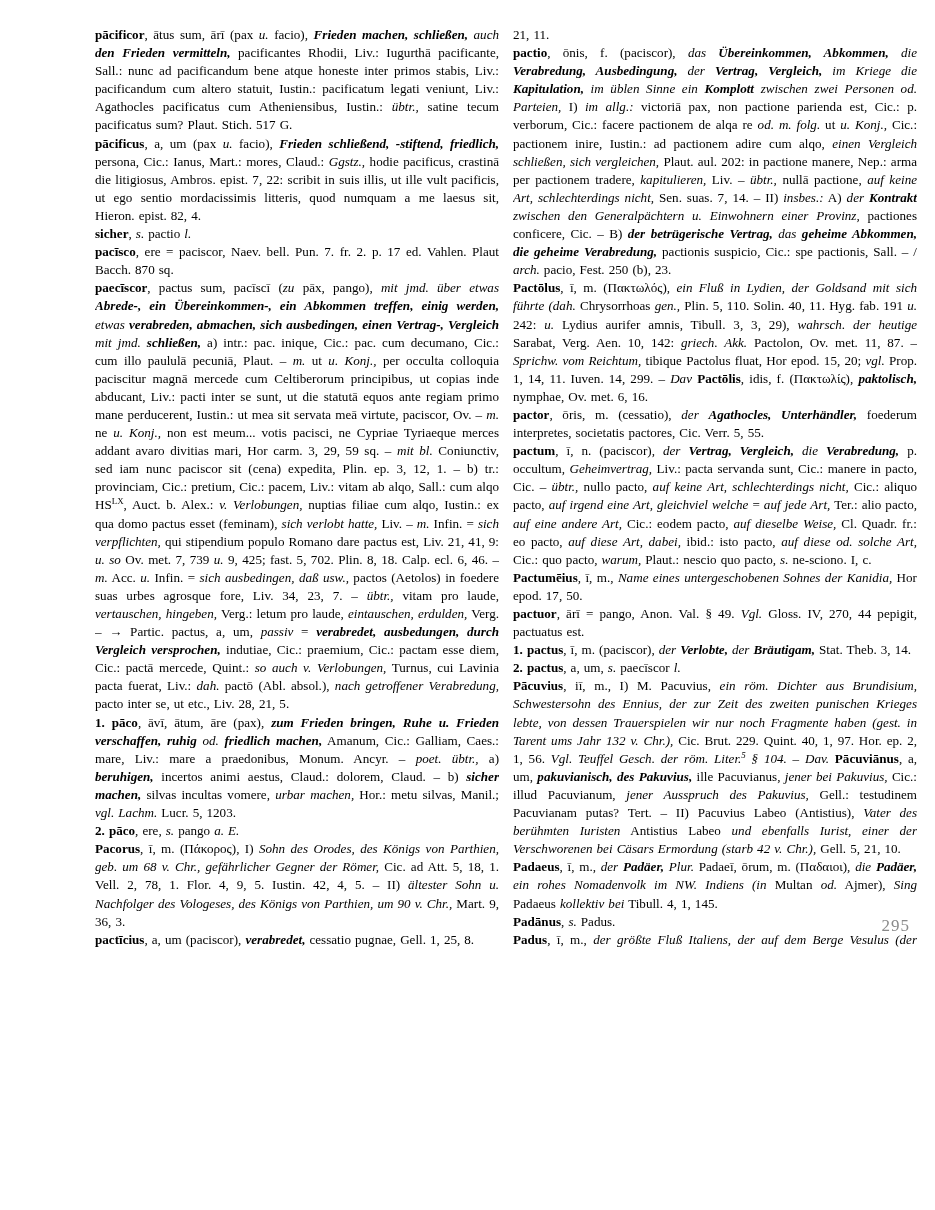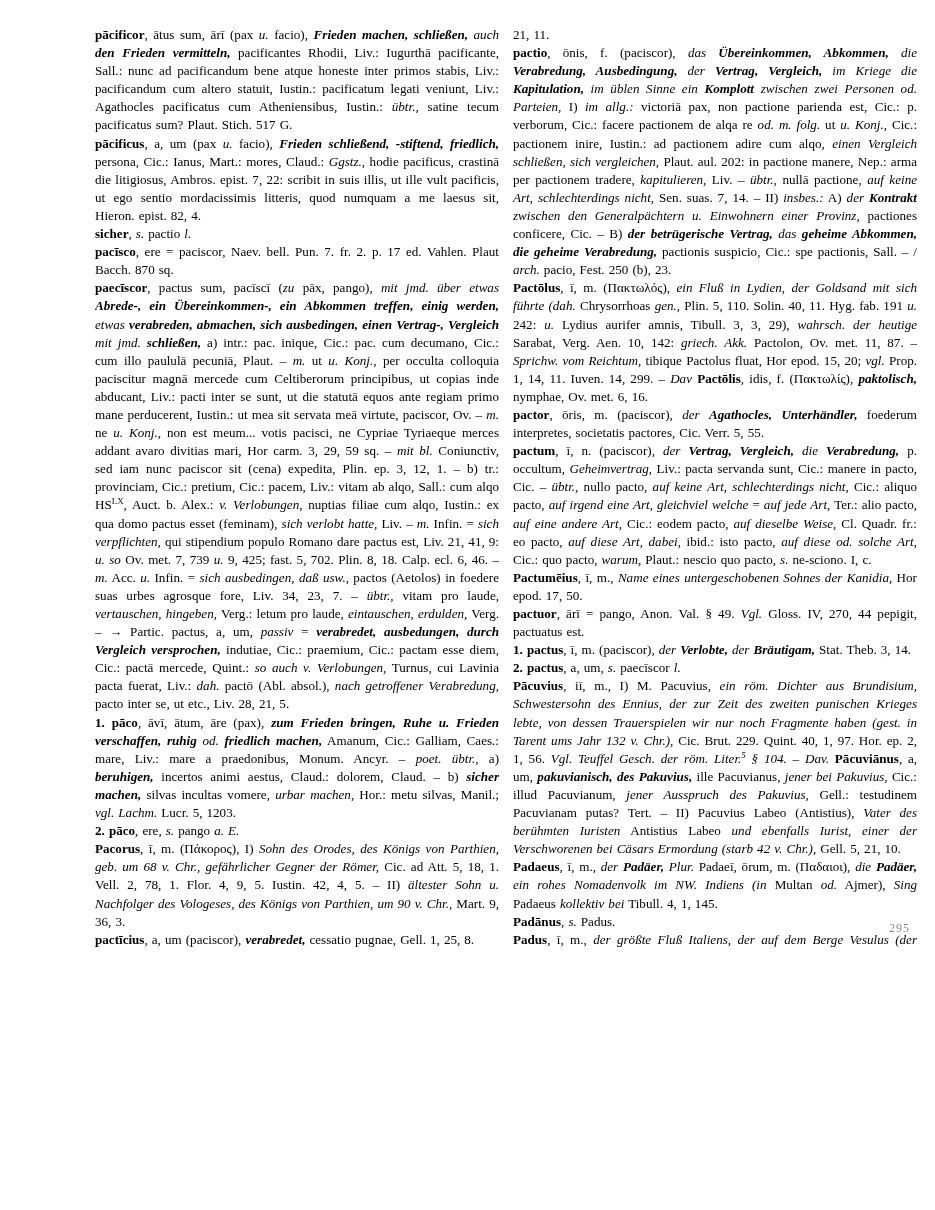--- a/index.html
+++ b/index.html
@@ -38,21 +38,21 @@
   }
   .f-b  { font-weight: bold; }
   .f-i  { font-style: italic; }
   .f-bi { font-weight: bold; font-style: italic; }
   .f-sup  { vertical-align: super; font-size: 0.68em; line-height: 0; }
   .f-isup { vertical-align: super; font-size: 0.68em; line-height: 0; font-style: italic; }
   .page-number {
     position: absolute;
     right: 25px;
     bottom: 12px;
-    font-size: 12px;
+    font-size: 17px;
     color: #8a8a8a;
     letter-spacing: 1px;
   }
 </style>
 </head>
 <body>
 
 <div class="page">
   <div class="columns">
     <div class="column" id="col-left">
@@ -64,21 +64,21 @@
         <p class="entry"><span class="f-b">1. pāco</span><span>, āvī, ātum, āre (pax), </span><span class="f-bi">zum Frieden bringen, Ruhe u. Frieden verschaffen, ruhig </span><span class="f-i">od. </span><span class="f-bi">friedlich machen,</span><span> Amanum, Cic.: Galliam, Caes.: mare, Liv.: mare a praedonibus, Monum. Ancyr. – </span><span class="f-i">poet. übtr.,</span><span> a) </span><span class="f-bi">beruhigen,</span><span> incertos animi aestus, Claud.: dolorem, Claud. – b) </span><span class="f-bi">sicher machen,</span><span> silvas incultas vomere, </span><span class="f-i">urbar machen,</span><span> Hor.: metu silvas, Manil.; </span><span class="f-i">vgl. Lachm.</span><span> Lucr. 5, 1203.</span></p>
         <p class="entry"><span class="f-b">2. pāco</span><span>, ere, </span><span class="f-i">s.</span><span> pango </span><span class="f-i">a. E.</span></p>
         <p class="entry"><span class="f-b">Pacorus</span><span>, ī, m. (Πάκορος), I) </span><span class="f-i">Sohn des Orodes, des Königs von Parthien, geb. um 68 v. Chr., gefährlicher Gegner der Römer,</span><span> Cic. ad Att. 5, 18, 1. Vell. 2, 78, 1. Flor. 4, 9, 5. Iustin. 42, 4, 5. – II) </span><span class="f-i">ältester Sohn u. Nachfolger des Vologeses, des Königs von Parthien, um 90 v. Chr.,</span><span> Mart. 9, 36, 3.</span></p>
         <p class="entry"><span class="f-b">pactīcius</span><span>, a, um (paciscor), </span><span class="f-bi">verabredet,</span><span> cessatio pugnae, Gell. 1, 25, 8.</span></p>
         <p class="entry"><span class="f-b">pactilis</span><span>, e (pango), </span><span class="f-bi">zusammengefügt, -geflochten,</span><span> corona, Plin.</span></p>
       </div>
     <div class="column" id="col-right">
         <p class="entry"><span>21, 11.</span></p>
         <p class="entry"><span class="f-b">pactio</span><span>, ōnis, f. (paciscor), </span><span class="f-i">das </span><span class="f-bi">Übereinkommen, Abkommen,</span><span class="f-i"> die </span><span class="f-bi">Verabredung, Ausbedingung,</span><span class="f-i"> der </span><span class="f-bi">Vertrag, Vergleich,</span><span class="f-i"> im Kriege die </span><span class="f-bi">Kapitulation,</span><span class="f-i"> im üblen Sinne ein </span><span class="f-bi">Komplott</span><span class="f-i"> zwischen zwei Personen od. Parteien,</span><span> I) </span><span class="f-i">im allg.:</span><span> victoriā pax, non pactione parienda est, Cic.: p. verborum, Cic.: facere pactionem de alqa re </span><span class="f-i">od. m. folg.</span><span> ut </span><span class="f-i">u. Konj.,</span><span> Cic.: pactionem inire, Iustin.: ad pactionem adire cum alqo, </span><span class="f-i">einen Vergleich schließen, sich vergleichen,</span><span> Plaut. aul. 202: in pactione manere, Nep.: arma per pactionem tradere, </span><span class="f-i">kapitulieren,</span><span> Liv. – </span><span class="f-i">übtr.,</span><span> nullā pactione, </span><span class="f-i">auf keine Art, schlechterdings nicht,</span><span> Sen. suas. 7, 14. – II) </span><span class="f-i">insbes.:</span><span> A) </span><span class="f-i">der </span><span class="f-bi">Kontrakt</span><span class="f-i"> zwischen den Generalpächtern u. Einwohnern einer Provinz,</span><span> pactiones conficere, Cic. – B) </span><span class="f-bi">der betrügerische Vertrag,</span><span class="f-i"> das </span><span class="f-bi">geheime Abkommen, die geheime Verabredung,</span><span> pactionis suspicio, Cic.: spe pactionis, Sall. – / </span><span class="f-i">arch.</span><span> pacio, Fest. 250 (b), 23.</span></p>
         <p class="entry"><span class="f-b">Pactōlus</span><span>, ī, m. (Πακτωλός), </span><span class="f-i">ein Fluß in Lydien, der Goldsand mit sich führte (dah.</span><span> Chrysorrhoas </span><span class="f-i">gen.,</span><span> Plin. 5, 110. Solin. 40, 11. Hyg. fab. 191 </span><span class="f-i">u.</span><span> 242: </span><span class="f-i">u.</span><span> Lydius aurifer amnis, Tibull. 3, 3, 29), </span><span class="f-i">wahrsch. der heutige</span><span> Sarabat, Verg. Aen. 10, 142: </span><span class="f-i">griech. Akk.</span><span> Pactolon, Ov. met. 11, 87. – </span><span class="f-i">Sprichw. vom Reichtum,</span><span> tibique Pactolus fluat, Hor epod. 15, 20; </span><span class="f-i">vgl.</span><span> Prop. 1, 14, 11. Iuven. 14, 299. – </span><span class="f-i">Dav</span><span> </span><span class="f-b">Pactōlis</span><span>, idis, f. (Πακτωλίς), </span><span class="f-bi">paktolisch,</span><span> nymphae, Ov. met. 6, 16.</span></p>
-        <p class="entry"><span class="f-b">pactor</span><span>, ōris, m. (paciscor), </span><span class="f-i">der </span><span class="f-bi">Agathocles, Unterhändler,</span><span> foederum interpretes, societatis pactores, Cic. Verr. 5, 55.</span></p>
+        <p class="entry"><span class="f-b">pactor</span><span>, ōris, m. (cessatio), </span><span class="f-i">der </span><span class="f-bi">Agathocles, Unterhändler,</span><span> foederum interpretes, societatis pactores, Cic. Verr. 5, 55.</span></p>
         <p class="entry"><span class="f-b">pactum</span><span>, ī, n. (paciscor), </span><span class="f-i">der </span><span class="f-bi">Vertrag, Vergleich,</span><span class="f-i"> die </span><span class="f-bi">Verabredung,</span><span> p. occultum, </span><span class="f-i">Geheimvertrag,</span><span> Liv.: pacta servanda sunt, Cic.: manere in pacto, Cic. – </span><span class="f-i">übtr.,</span><span> nullo pacto, </span><span class="f-i">auf keine Art, schlechterdings nicht,</span><span> Cic.: aliquo pacto, </span><span class="f-i">auf irgend eine Art, gleichviel welche</span><span> = </span><span class="f-i">auf jede Art,</span><span> Ter.: alio pacto, </span><span class="f-i">auf eine andere Art,</span><span> Cic.: eodem pacto, </span><span class="f-i">auf dieselbe Weise,</span><span> Cl. Quadr. fr.: eo pacto, </span><span class="f-i">auf diese Art, dabei,</span><span> ibid.: isto pacto, </span><span class="f-i">auf diese od. solche Art,</span><span> Cic.: quo pacto, </span><span class="f-i">warum,</span><span> Plaut.: nescio quo pacto, </span><span class="f-i">s.</span><span> ne-sciono. I, c.</span></p>
         <p class="entry"><span class="f-b">Pactumēius</span><span>, ī, m., </span><span class="f-i">Name eines untergeschobenen Sohnes der Kanidia,</span><span> Hor epod. 17, 50.</span></p>
         <p class="entry"><span class="f-b">pactuor</span><span>, ārī = pango, Anon. Val. § 49. </span><span class="f-i">Vgl.</span><span> Gloss. IV, 270, 44 pepigit, pactuatus est.</span></p>
         <p class="entry"><span class="f-b">1. pactus</span><span>, ī, m. (paciscor), </span><span class="f-i">der </span><span class="f-bi">Verlobte,</span><span class="f-i"> der </span><span class="f-bi">Bräutigam,</span><span> Stat. Theb. 3, 14.</span></p>
         <p class="entry"><span class="f-b">2. pactus</span><span>, a, um, </span><span class="f-i">s.</span><span> paecīscor </span><span class="f-i">l.</span></p>
         <p class="entry"><span class="f-b">Pācuvius</span><span>, iī, m., I) M. Pacuvius, </span><span class="f-i">ein röm. Dichter aus Brundisium, Schwestersohn des Ennius, der zur Zeit des zweiten punischen Krieges lebte, von dessen Trauerspielen wir nur noch Fragmente haben (gest. in Tarent ums Jahr 132 v. Chr.),</span><span> Cic. Brut. 229. Quint. 40, 1, 97. Hor. ep. 2, 1, 56. </span><span class="f-i">Vgl. Teuffel Gesch. der röm. Liter.</span><span class="f-isup">5</span><span class="f-i"> § 104.</span><span> – </span><span class="f-i">Dav.</span><span> </span><span class="f-b">Pācuviānus</span><span>, a, um, </span><span class="f-bi">pakuvianisch, des Pakuvius,</span><span> ille Pacuvianus, </span><span class="f-i">jener bei Pakuvius,</span><span> Cic.: illud Pacuvianum, </span><span class="f-i">jener Ausspruch des Pakuvius,</span><span> Gell.: testudinem Pacuvianam putas? Tert. – II) Pacuvius Labeo (Antistius), </span><span class="f-i">Vater des berühmten Iuristen</span><span> Antistius Labeo </span><span class="f-i">und ebenfalls Iurist, einer der Verschworenen bei Cäsars Ermordung (starb 42 v. Chr.),</span><span> Gell. 5, 21, 10.</span></p>
         <p class="entry"><span class="f-b">Padaeus</span><span>, ī, m., </span><span class="f-i">der </span><span class="f-bi">Padäer,</span><span class="f-i"> Plur.</span><span> Padaeī, ōrum, m. (Παδαιοι), </span><span class="f-i">die </span><span class="f-bi">Padäer,</span><span class="f-i"> ein rohes Nomadenvolk im NW. Indiens (in</span><span> Multan </span><span class="f-i">od.</span><span> Ajmer), </span><span class="f-i">Sing</span><span> Padaeus </span><span class="f-i">kollektiv bei</span><span> Tibull. 4, 1, 145.</span></p>
         <p class="entry"><span class="f-b">Padānus</span><span>, </span><span class="f-i">s.</span><span> Padus.</span></p>
         <p class="entry"><span class="f-b">Padus</span><span>, ī, m., </span><span class="f-i">der größte Fluß Italiens, der auf dem Berge Vesulus (der höchsten Spitze der kottischen Alpen) entspringt, während seines Laufes eine Menge Flüsse in sich aufnimmt u.</span></p>
       </div>

